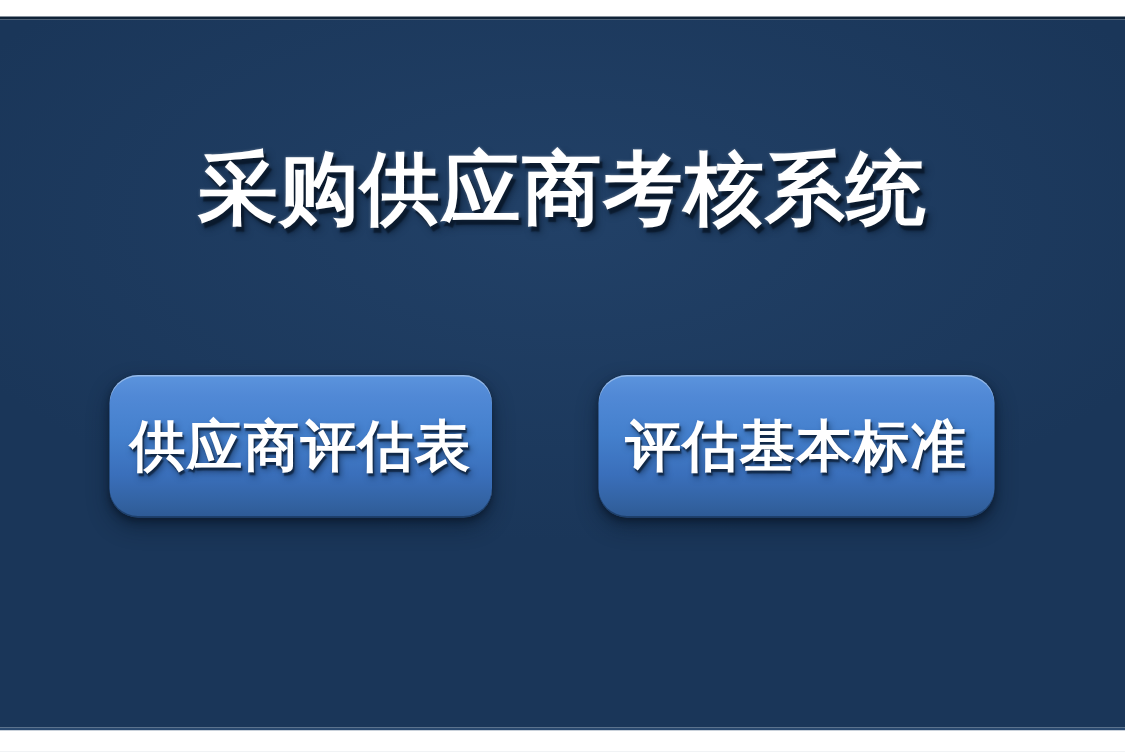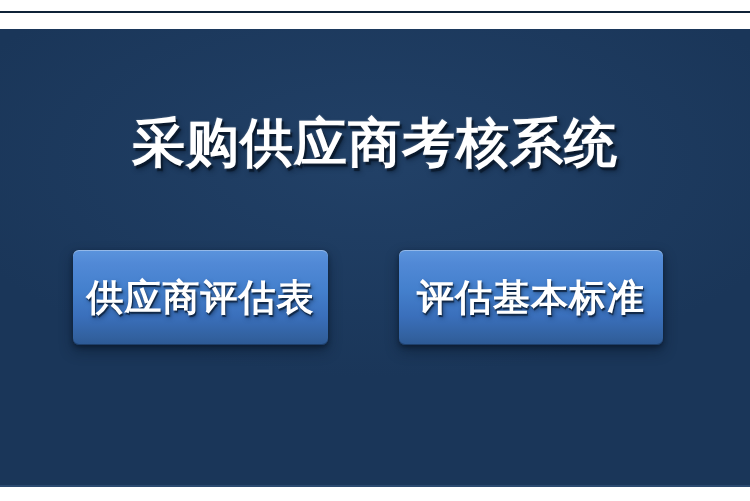--- a/index.html
+++ b/index.html
@@ -62,21 +62,20 @@
   #screen-canvas {
     position: absolute;
     left: 0;
     top: 13px;
     width: 750px;
     height: 472px;
     background: #1a3659;
     background-image:
       radial-gradient(ellipse 620px 300px at 50% 28%, rgba(46,82,126,0.38) 0%, rgba(26,54,89,0) 72%);
     overflow: hidden;
-    margin-top: 16px;
   }
 
   
   #page-title {
     position: absolute;
     left: 0;
     top: 49px;
     width: 750px;
     text-align: center;
     color: #ffffff;
@@ -95,25 +94,25 @@
   #button-row {
     position: absolute;
     left: 0;
     top: 221px;
     width: 750px;
     height: 96px;
   }
 
   .nav-button {
     position: absolute;
-    top: 0;
+    top: 16px;
     height: 95px;
     border: 0;
     padding: 0;
-    border-radius: 6px;
+    border-radius: 19px;
     cursor: pointer;
     display: flex;
     align-items: center;
     justify-content: center;
     color: #ffffff;
     font-family: "DejaVu Sans", "Liberation Sans", sans-serif;
     font-size: 37px;
     font-weight: bold;
     letter-spacing: 1px;
     white-space: nowrap;

